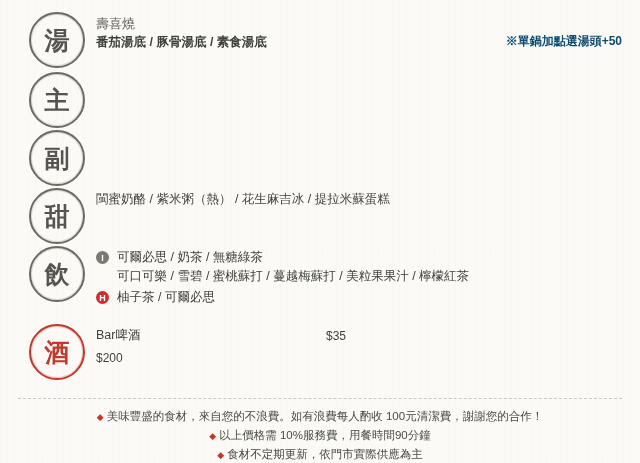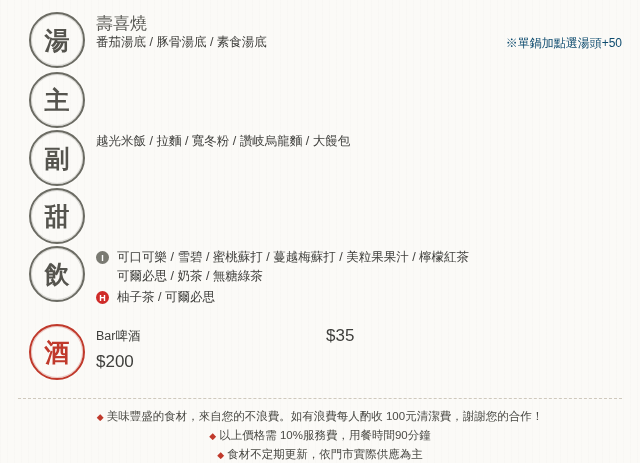--- a/index.html
+++ b/index.html
@@ -69,30 +69,31 @@
     padding-top: 4px;
     min-width: 0;
   }
   .line {
     font-size: 12.5px;
     line-height: 19px;
     color: #3f3f3c;
     white-space: nowrap;
   }
   .line.small {
-    font-size: 17px;
+    font-size: 13px;
     color: #5a5a55;
   }
   .note-right {
     color: #0c4a6e;
     font-size: 12px;
   }
   .flexline {
     display: flex;
-    align-items: flex-end;
+    align-items: flex-start;
+    font-weight: bold;
   }
   .flexline .left { min-width: 0; }
   .flexline .right {
     margin-left: auto;
     padding-left: 16px;
   }
   .sec {
     min-height: 56px;
     margin-bottom: 0px;
   }
@@ -126,21 +127,21 @@
   .badge.ice { background: #7a7a72; }
   .badge.hot { background: #cf2b28; }
   .drink-text { flex: 1 1 auto; }
 
   .price-row {
     display: flex;
     align-items: center;
     margin-bottom: 6px;
   }
   .price-name { width: 230px; flex: 0 0 230px; }
-  .price-val { font-size: 17px; color: #3f3f3c; }
+  .price-val { font-size: 12px; color: #3f3f3c; }
 
   .footer {
     margin-top: 6px;
     padding-top: 8px;
     text-align: center;
   }
   .footer-sep {
     width: 604px;
     height: 0;
     border-top: 1px dashed #cfc9bd;
@@ -181,41 +182,41 @@
   <div class="row sec sec-main">
     <div class="stamp-col">
       <div class="stamp">主</div>
     </div>
   </div>
 
   <div class="row sec sec-side">
     <div class="stamp-col">
       <div class="stamp">副</div>
     </div>
-    <div class="content-col">
-      <div class="line">越光米飯 / 拉麵 / 寬冬粉 / 讚岐烏龍麵 / 大饅包</div>
-    </div>
   </div>
 
   <div class="row sec sec-dessert">
     <div class="stamp-col">
       <div class="stamp">甜</div>
+    </div>
+    <div class="content-col">
+      <div class="line">閩蜜奶酪 / 紫米粥（熱） / 花生麻吉冰 / 提拉米蘇蛋糕</div>
     </div>
   </div>
 
   <div class="row sec sec-drink">
     <div class="stamp-col">
       <div class="stamp">飲</div>
     </div>
     <div class="content-col">
       <div class="drink-row">
         <span class="badge ice">I</span>
         <span class="drink-text">
+          <div class="line">可爾必思 / 奶茶 / 無糖綠茶</div>
           <div class="line">可口可樂 / 雪碧 / 蜜桃蘇打 / 蔓越梅蘇打 / 美粒果果汁 / 檸檬紅茶</div>
-          <div class="line">可爾必思 / 奶茶 / 無糖綠茶</div>
         </span>
       </div>
       <div class="drink-row">
         <span class="badge hot">H</span>
         <span class="drink-text">
           <div class="line">柚子茶 / 可爾必思</div>
         </span>
       </div>
     </div>
   </div>

